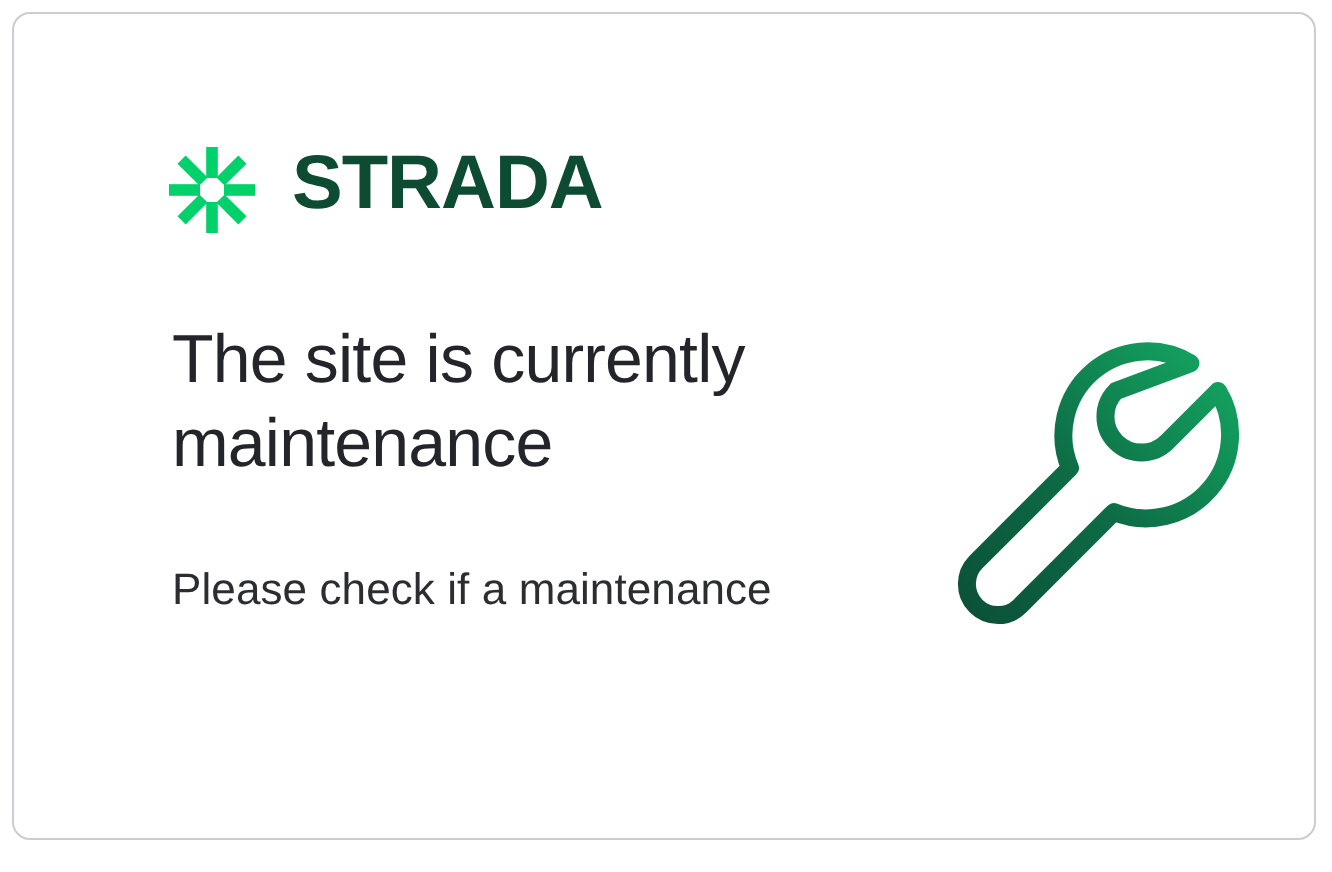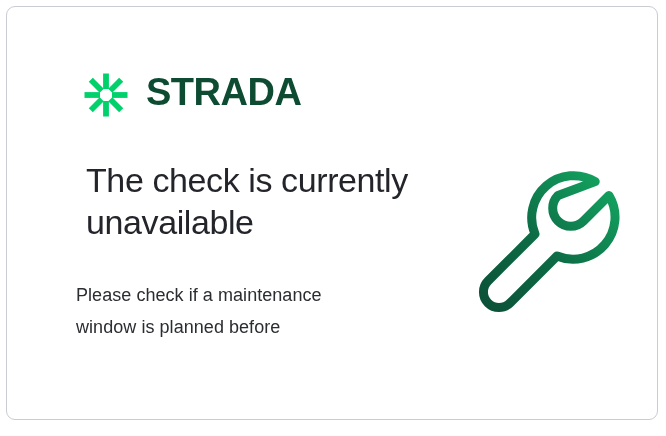--- a/index.html
+++ b/index.html
@@ -64,25 +64,25 @@
     font-size: 34px;
     font-weight: 500;
     line-height: 42px;
     letter-spacing: -0.4px;
     color: #23252a;
   }
 
   
   .body-copy {
     position: absolute;
-    left: 69px;
+    left: 79px;
     top: 272px;
     width: 330px;
     margin: 0;
-    font-size: 18px;
+    font-size: 22px;
     font-weight: 400;
     line-height: 32px;
     letter-spacing: 0.05px;
     color: #2b2d31;
   }
   .body-copy .copy-line {
     display: block;
   }
 
   
@@ -118,25 +118,24 @@
           <rect x="19.1" y="0.5" width="5.8" height="15.5" transform="rotate(45 22 22)"></rect>
           <rect x="19.1" y="28.0" width="5.8" height="15.5" transform="rotate(45 22 22)"></rect>
           <rect x="19.1" y="0.5" width="5.8" height="15.5" transform="rotate(-45 22 22)"></rect>
           <rect x="19.1" y="28.0" width="5.8" height="15.5" transform="rotate(-45 22 22)"></rect>
         </g>
       </svg>
     </span>
     <span class="brand-wordmark">STRADA</span>
   </div>
 
-  <h1 class="headline">The check is currently unavailable</h1>
+  <h1 class="headline">The site is currently maintenance</h1>
 
   <p class="body-copy">
     <span class="copy-line">Please check if a maintenance</span>
-    <span class="copy-line">window is planned before</span>
   </p>
 
   <div class="wrench-illustration">
     <svg viewBox="0 0 165 165" xmlns="http://www.w3.org/2000/svg" aria-hidden="true">
       <defs>
         <linearGradient id="wrenchGradient" x1="0" y1="1" x2="1" y2="0">
           <stop offset="0%" stop-color="#0b5138"></stop>
           <stop offset="45%" stop-color="#0d6b45"></stop>
           <stop offset="100%" stop-color="#14a862"></stop>
         </linearGradient>

